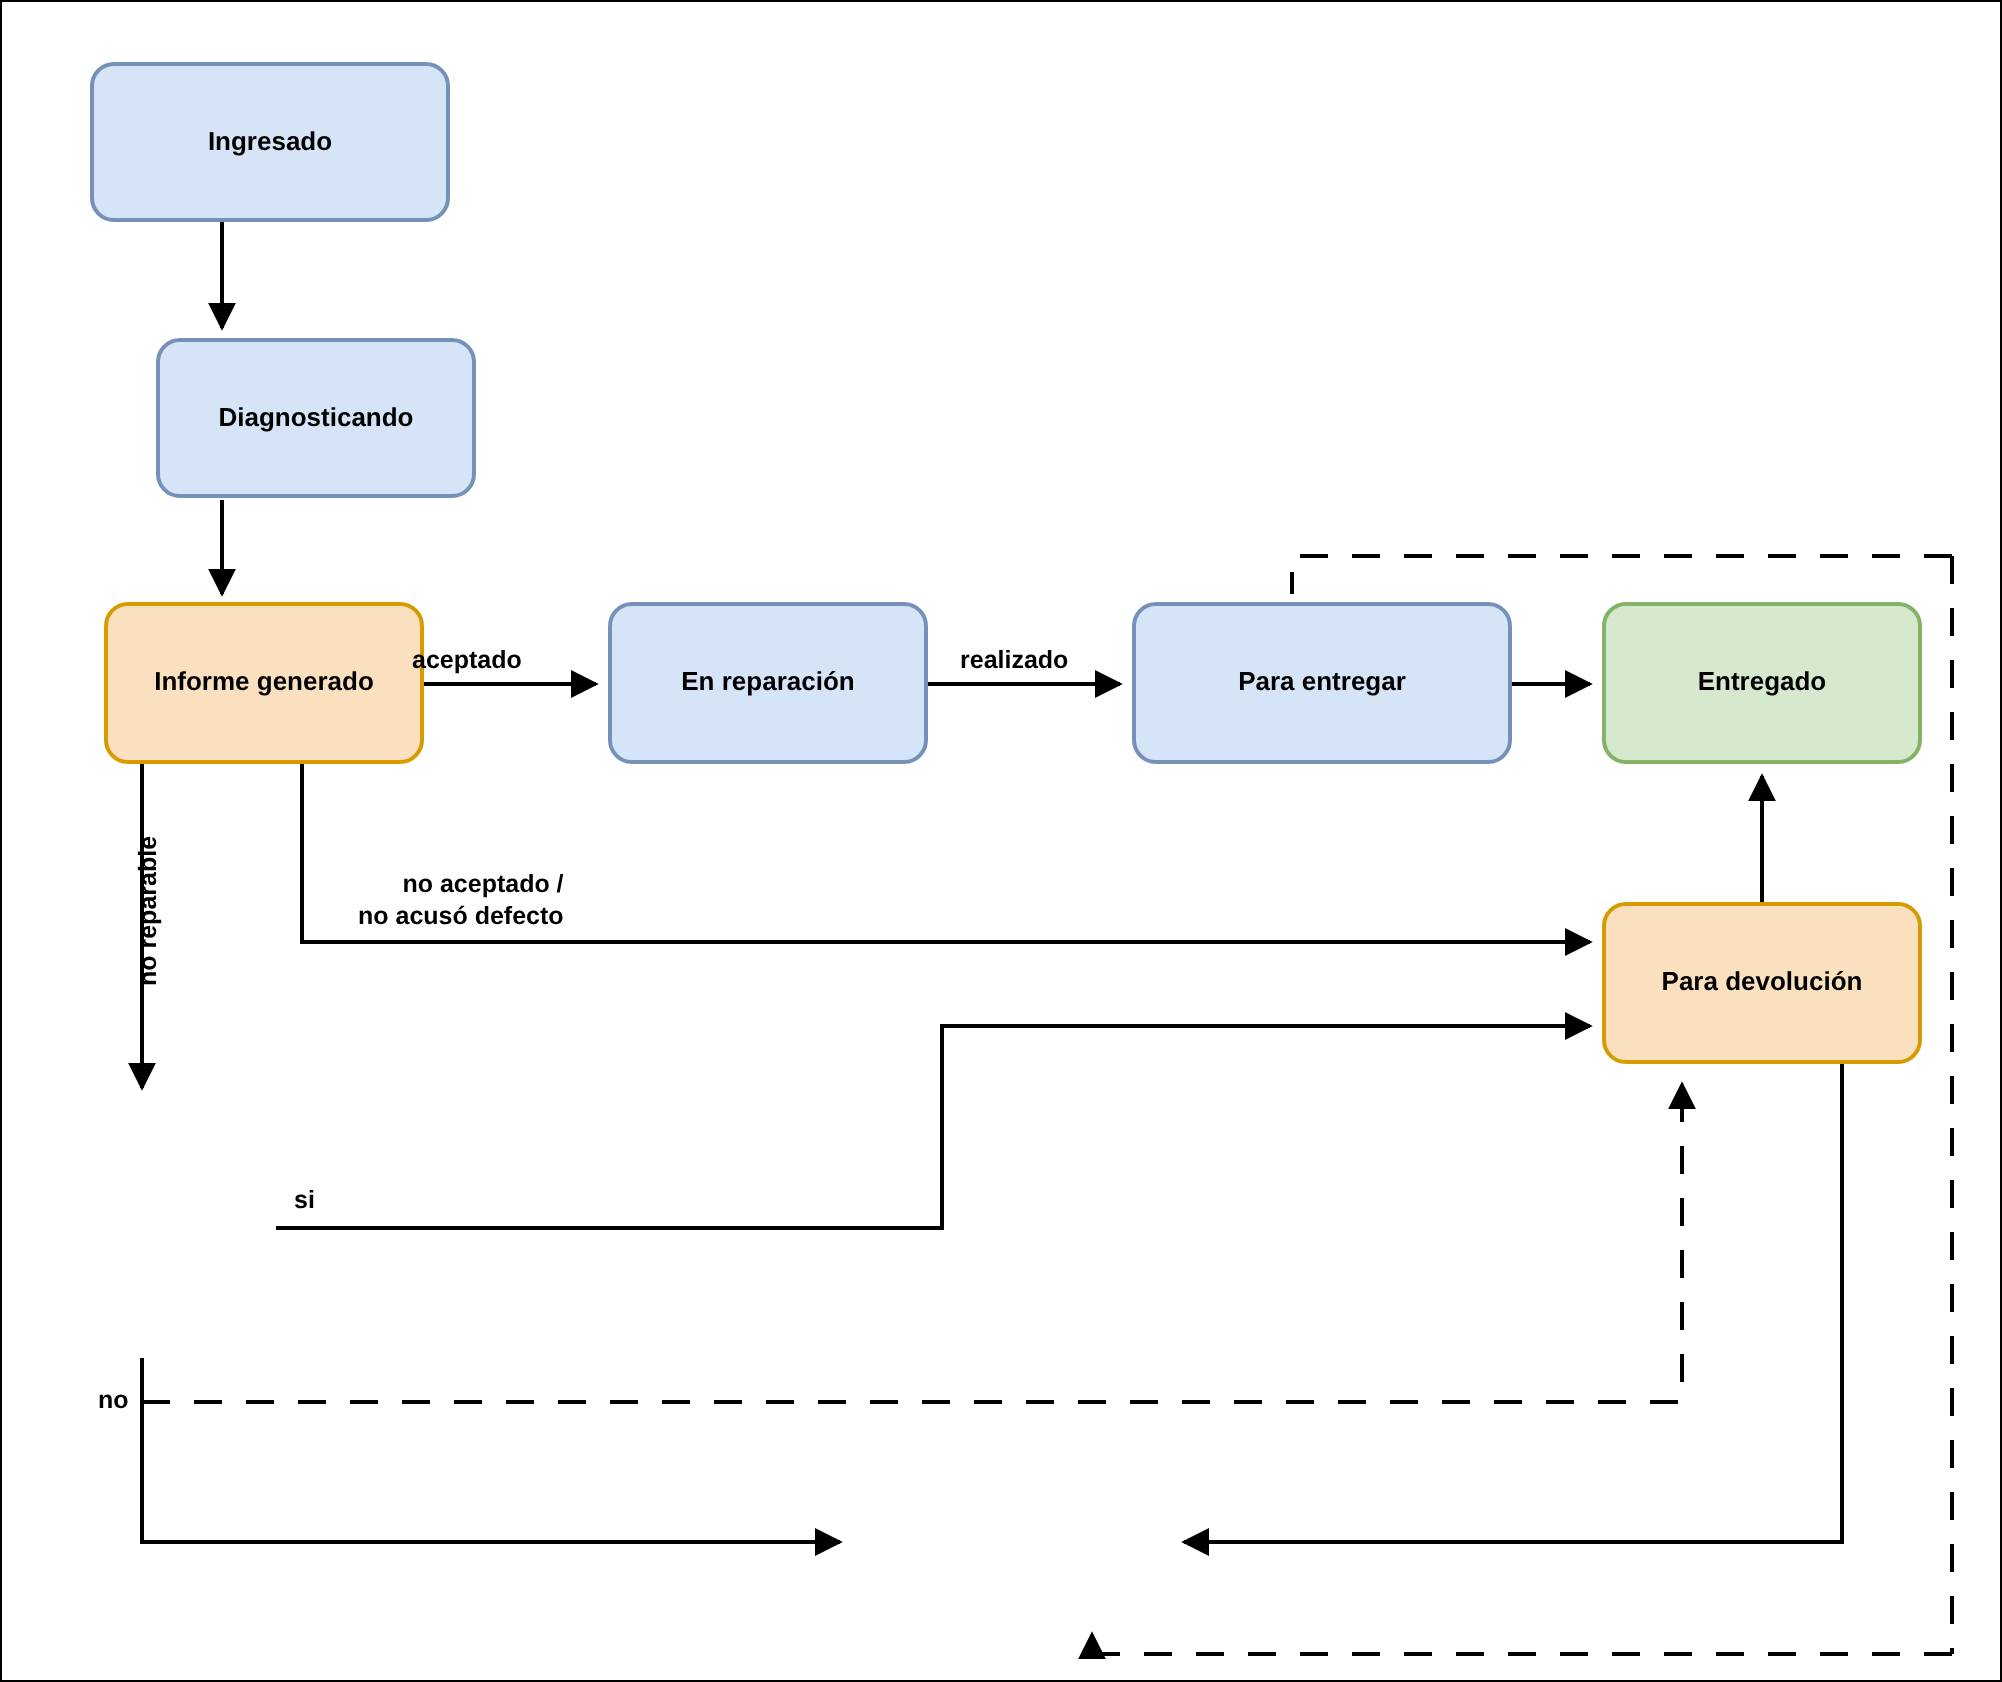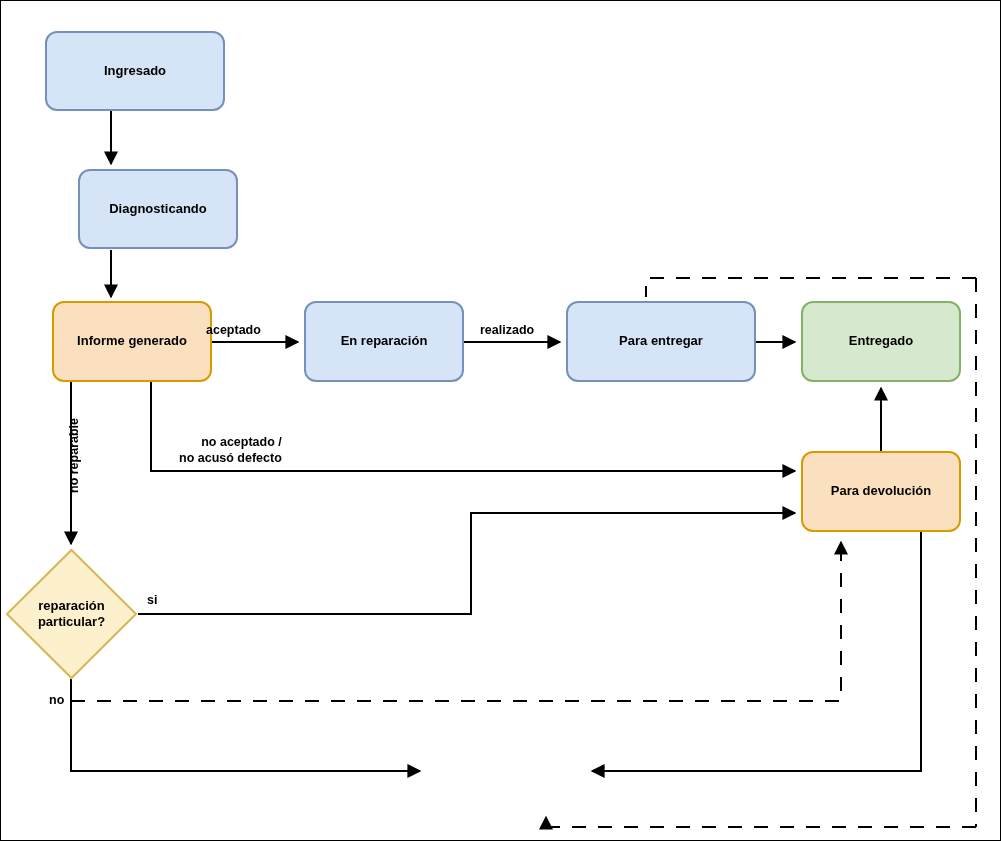--- a/index.html
+++ b/index.html
@@ -146,31 +146,20 @@
 
   <div class="node green" style="left:800px; top:300px; width:160px; height:81px;">
     <span>Entregado</span>
   </div>
 
   <div class="node orange" style="left:800px; top:450px; width:160px; height:81px;align-items:center;">
     <span>Para devolución</span>
   </div>
 
 
-  <div class="diamond-wrap" style="left:4px; top:547px; width:133px; height:132px;">
-    <svg width="133" height="132" viewBox="0 0 133 132" xmlns="http://www.w3.org/2000/svg">
-      <polygon points="66.5,2 131,66 66.5,130 2,66" fill="#fdf0cd" stroke="#d6b656" stroke-width="2"></polygon>
-    </svg>
-    <div class="diamond-label">
-      <span>
-        <span>reparación</span><br>
-        <span>particular?</span>
-      </span>
-    </div>
-  </div>
 
   <div class="edge-label" style="left:205px; top:322px;">aceptado</div>
 
   <div class="edge-label" style="left:479px; top:322px;">realizado</div>
 
   <div class="edge-label vertical" style="left:66px; top:492px;">no reparable</div>
 
   <div class="edge-label" style="left:178px; top:434px; text-align:right;">
     <span>no aceptado /</span><br>
     <span>no acusó defecto</span>

